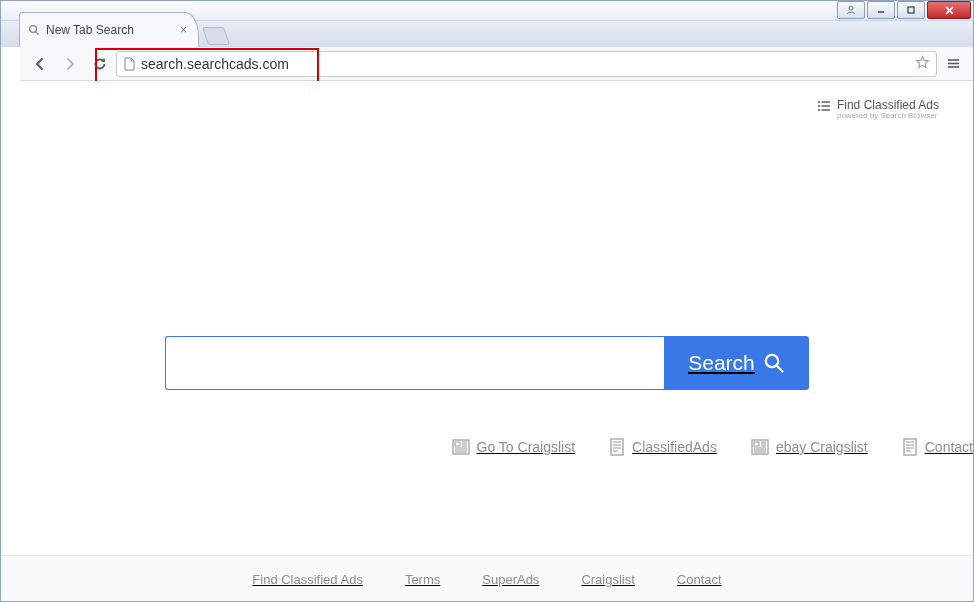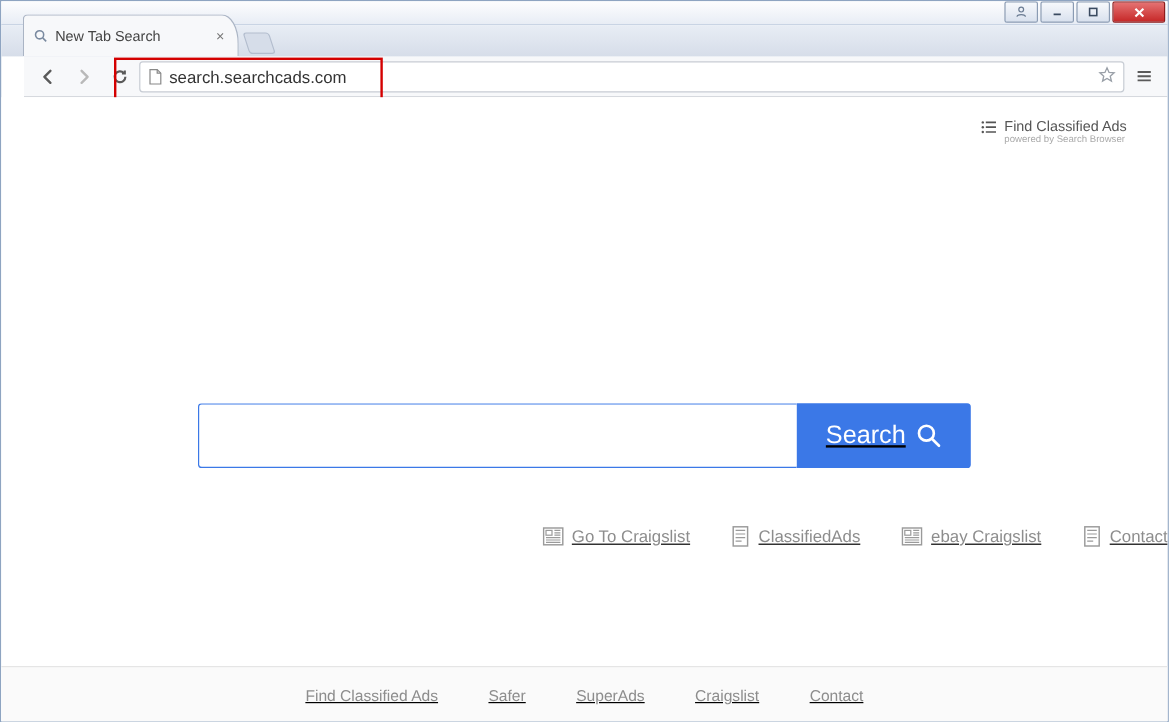--- a/index.html
+++ b/index.html
@@ -416,19 +416,19 @@
             <line x1="4" y1="10" x2="12" y2="10" stroke="currentColor"></line>
             <line x1="4" y1="13" x2="9" y2="13" stroke="currentColor"></line>
           </svg>
       </span>
       <span>Contact</span>
     </div>
   </div>
 
   <div class="footer">
     <span>Find Classified Ads</span>
-    <span>Safer</span>
+    <span>Terms</span>
     <span>SuperAds</span>
     <span>Craigslist</span>
     <span>Contact</span>
   </div>
 
 </div>
 
 </body></html>

